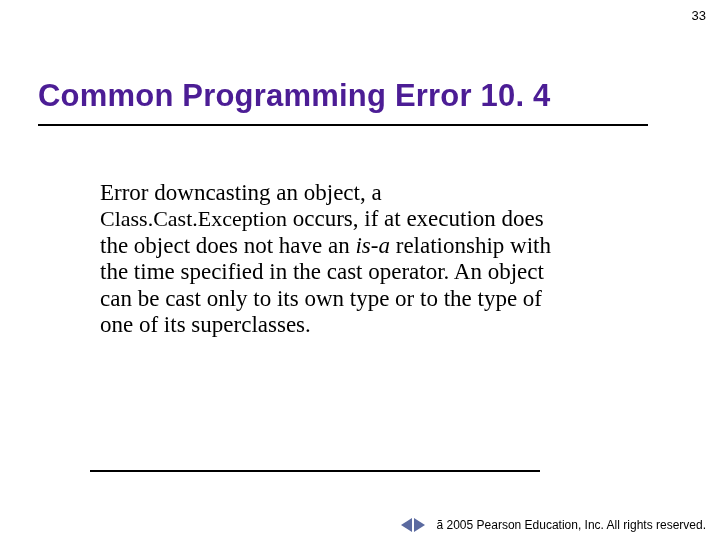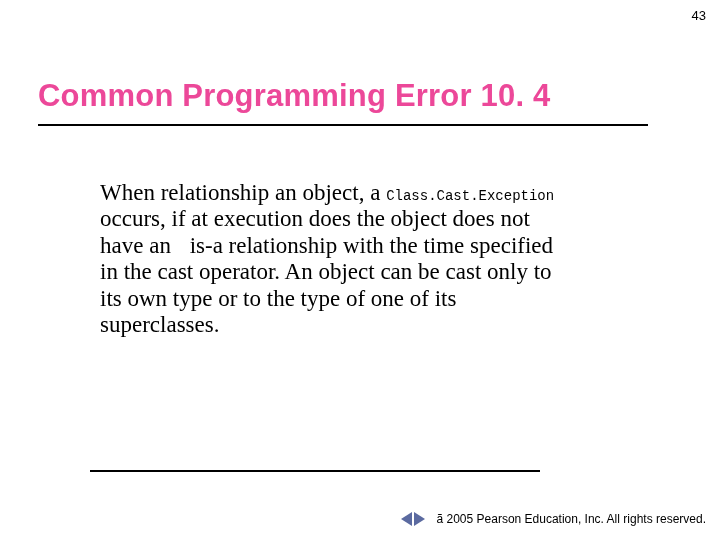--- a/index.html
+++ b/index.html
@@ -20,57 +20,57 @@
     font-family: Arial, Helvetica, sans-serif;
     font-size: 13px;
   }
   .heading {
     position: absolute;
     top: 78px;
     left: 38px;
     font-family: Arial, Helvetica, sans-serif;
     font-size: 31px;
     font-weight: bold;
-    color: #ec4899;
+    color: #4c1d95;
     letter-spacing: 0.2px;
   }
   .rule-top {
     position: absolute;
     top: 124px;
     left: 38px;
     width: 610px;
     border-top: 2px solid #000;
   }
   .body-text {
     position: absolute;
     top: 180px;
     left: 100px;
     width: 460px;
     font-size: 23px;
     line-height: 1.15;
     font-family: Georgia, 'Times New Roman', serif;
   }
   .body-text .code {
-    font-family: Liberation Mono, monospace;
-    font-size: 14px;
+    font-family: Liberation Serif, serif;
+    font-size: 22px;
     margin-top: 24px;
   }
   .body-text .isa {
-    margin-left: 13px;
+    font-style: italic;
   }
   .rule-bottom {
     position: absolute;
     top: 470px;
     left: 90px;
     width: 450px;
     border-top: 2px solid #000;
   }
   .footer {
     position: absolute;
-    bottom: 14px;
+    bottom: 8px;
     right: 14px;
     font-family: Arial, Helvetica, sans-serif;
     font-size: 12px;
     text-align: right;
     display: flex;
     align-items: center;
     gap: 5px;
   }
   .nav-btns {
     display: inline-flex;
@@ -92,28 +92,28 @@
     border-bottom: 7px solid transparent;
     border-left: 11px solid #5b6aa0;
   }
   .copysym {
     font-family: Arial, sans-serif;
   }
 </style>
 </head>
 <body>
 
-<div class="page-number">43</div>
+<div class="page-number">33</div>
 
 <div class="heading">Common Programming Error 10. 4</div>
 
 <div class="rule-top"></div>
 
 <div class="body-text">
-  <span>When relationship an object, a </span><span class="code">Class.Cast.Exception</span><span> occurs, if at execution does the object does not have an </span><span class="isa">is-a</span><span>  relationship with the time specified in the cast operator. An object can be cast only to its own type or to the type of one of its superclasses.</span>
+  <span>Error downcasting an object, a </span><span class="code">Class.Cast.Exception</span><span> occurs, if at execution does the object does not have an </span><span class="isa">is-a</span><span>  relationship with the time specified in the cast operator. An object can be cast only to its own type or to the type of one of its superclasses.</span>
 </div>
 
 <div class="rule-bottom"></div>
 
 <div class="footer">
   <span class="nav-btns">
     <span class="tri tri-left"></span>
     <span class="tri tri-right"></span>
   </span>
   <span>

